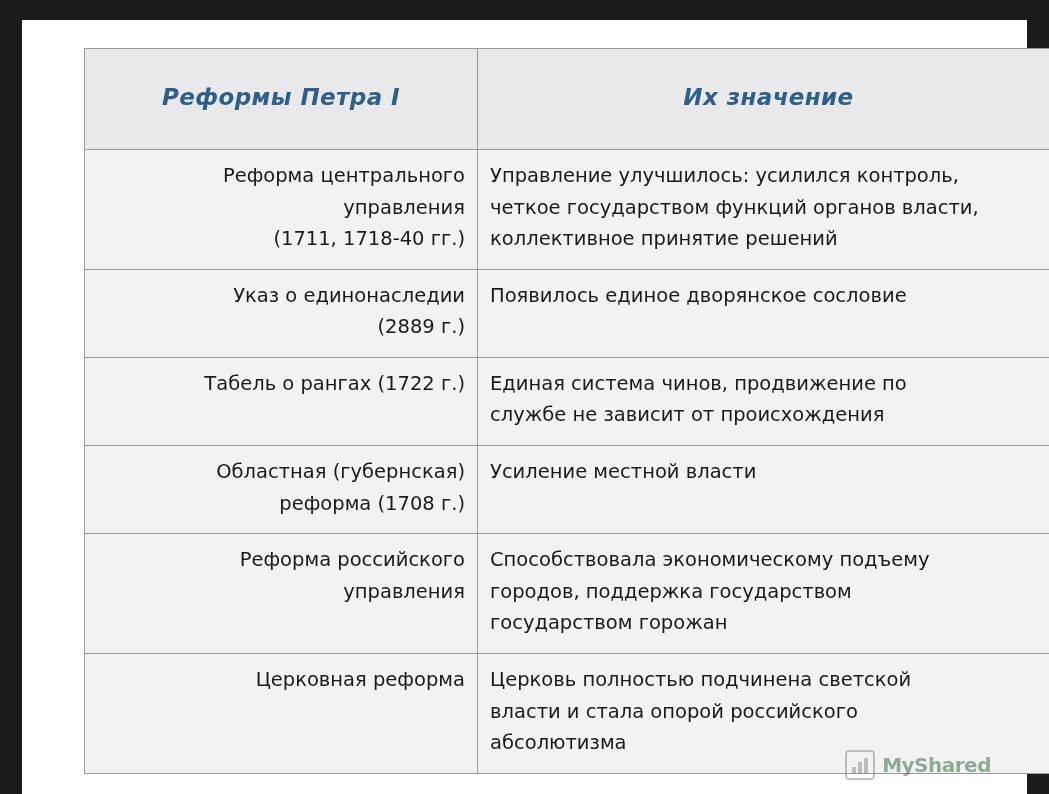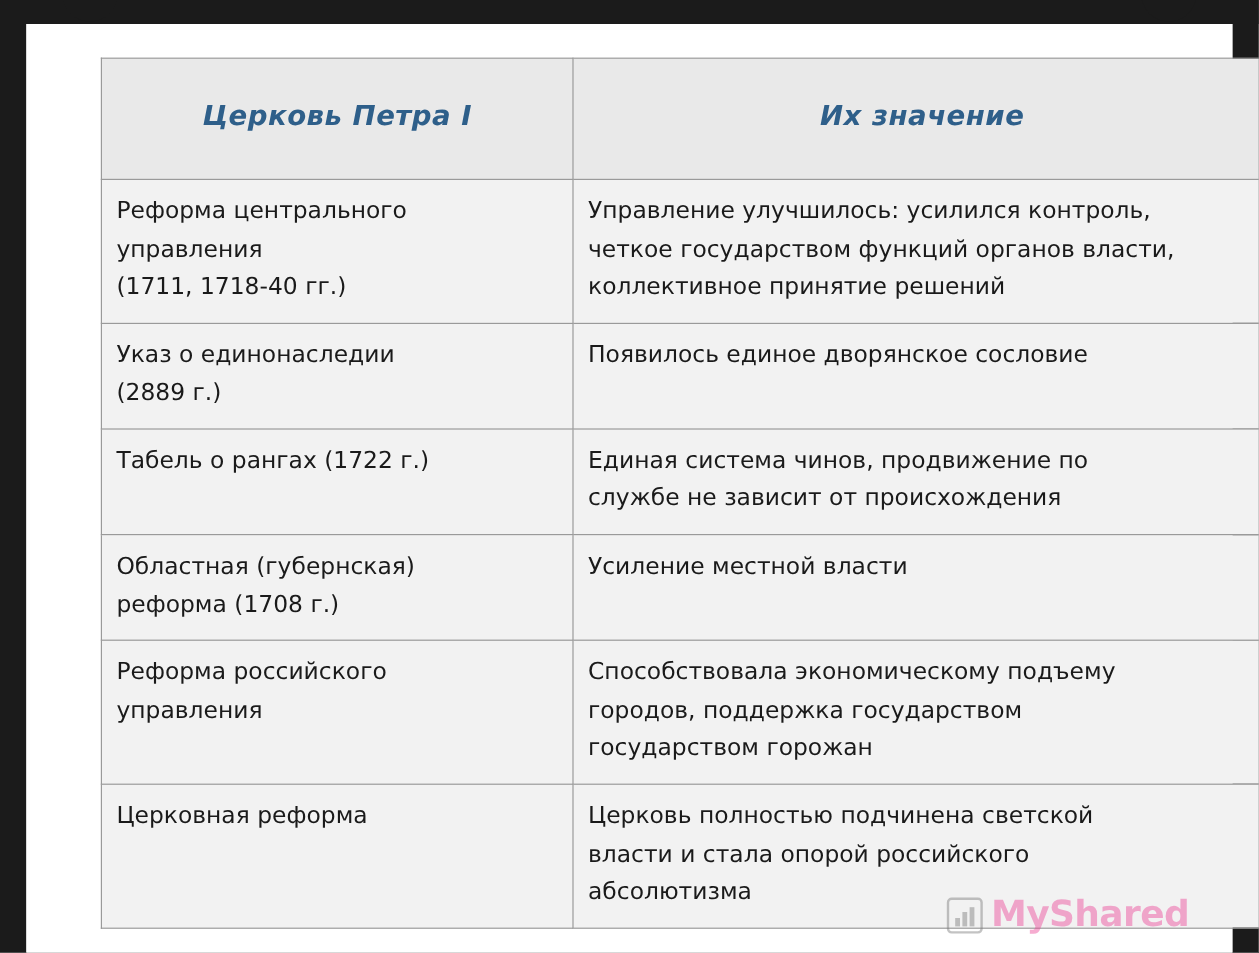--- a/index.html
+++ b/index.html
@@ -93,21 +93,21 @@
     font-style: italic;
     font-size: 23px;
     letter-spacing: 0.4px;
   }
   table.reform-table tbody td {
     background: #f2f2f2;
     font-size: 19.5px;
     line-height: 1.62;
     color: #1a1a1a;
   }
-  .col-left { width: 368px; }
+  .col-left { width: 368px; text-align: right; }
   .col-right { width: 557px; }
   .cell-line { display: block; }
 
   .watermark {
     position: absolute;
     right: 36px;
     bottom: 14px;
     display: flex;
     align-items: center;
     gap: 7px;
@@ -127,42 +127,42 @@
   }
   .watermark .wm-icon i {
     display: block;
     width: 4px;
     background: #7b7b7b;
   }
   .watermark .wm-icon i:nth-child(1) { height: 7px; }
   .watermark .wm-icon i:nth-child(2) { height: 12px; }
   .watermark .wm-icon i:nth-child(3) { height: 16px; }
   .watermark .wm-text {
-    font-size: 30px;
+    font-size: 20px;
     font-weight: bold;
-    color: #ec4899;
+    color: #14532d;
     letter-spacing: -0.5px;
   }
 </style>
 </head>
 <body>
 
 <div class="slide-frame">
   <div class="bar-left"></div>
   <div class="bar-right"></div>
   <div class="bar-top">
     <div class="corner-dot-left"></div>
     <div class="corner-dot-right"></div>
   </div>
 
   <div class="slide-body">
     <table class="reform-table">
       <thead>
         <tr>
-          <th class="col-left">Церковь Петра I</th>
+          <th class="col-left">Реформы Петра I</th>
           <th class="col-right">Их значение</th>
         </tr>
       </thead>
       <tbody>
         <tr>
           <td class="col-left">
             <span class="cell-line">Реформа центрального</span>
             <span class="cell-line">управления</span>
             <span class="cell-line">(1711, 1718-40 гг.)</span>
           </td>

